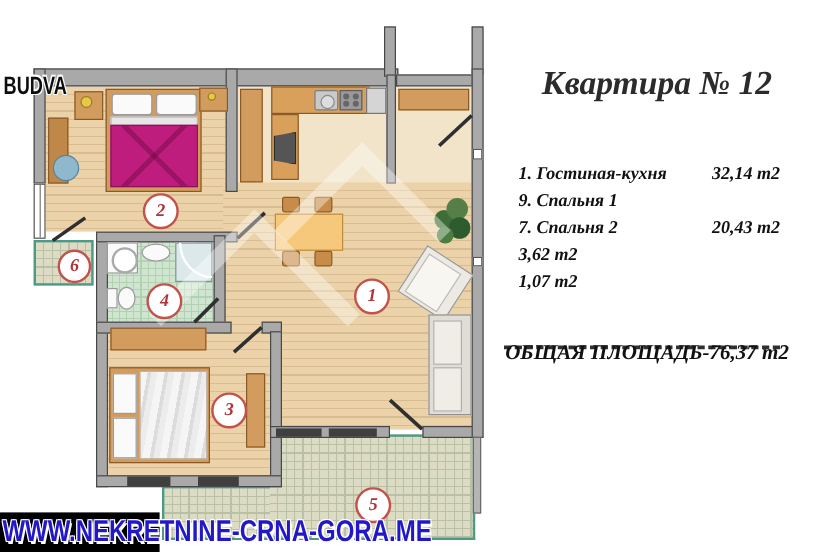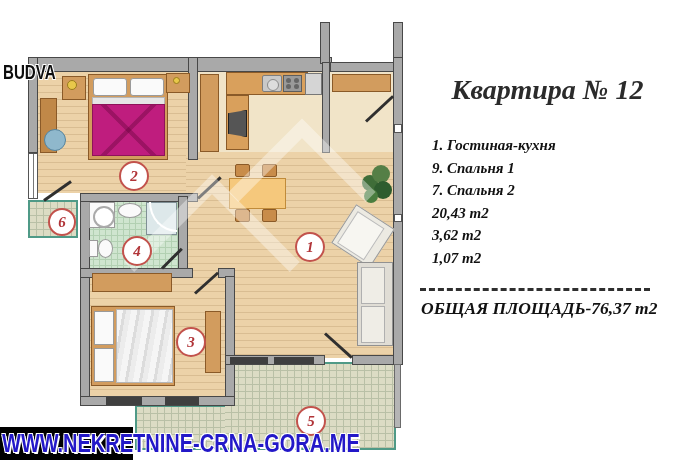--- a/index.html
+++ b/index.html
@@ -31,28 +31,28 @@
   #topbar span{color:#d8d8d8;font-size:11px;font-weight:bold;white-space:nowrap;
           transform:scaleX(0.78);transform-origin:left center;padding-left:4px;letter-spacing:0.2px;}
   #budva{position:absolute;left:3px;top:60px;z-index:8;color:#0d0d0d;font-size:21px;font-weight:bold;
           transform:scaleX(0.72);transform-origin:left top;letter-spacing:0px;
           text-shadow:-1px -1px 0 #fff,1px -1px 0 #fff,-1px 1px 0 #fff,1px 1px 0 #fff;}
   #bottombar{position:absolute;left:0;top:427px;width:133px;height:33px;background:#000;z-index:9;}
   #website{position:absolute;left:2px;top:429px;z-index:10;color:#2318c8;font-size:25px;font-weight:bold;
           white-space:nowrap;transform:scaleX(0.8);transform-origin:left top;
           text-shadow:-1px -1px 0 #fff,1px -1px 0 #fff,-1px 1px 0 #fff,1px 1px 0 #fff,2px 2px 0 #fff;}
   
-  #panel-title{position:absolute;left:420px;top:74px;width:255px;text-align:center;color:#2b2b2b;
+  #panel-title{position:absolute;left:420px;top:54px;width:255px;text-align:center;color:#2b2b2b;
           font:italic bold 28px "Liberation Serif","DejaVu Serif",serif;z-index:7;}
   #room-list{position:absolute;left:432px;top:134px;width:218px;z-index:7;}
   .room-row{display:flex;justify-content:space-between;
-          font:italic bold 15px "Liberation Serif","DejaVu Serif",serif;color:#111;line-height:22.6px;flex-direction:column;}
+          font:italic bold 15px "Liberation Serif","DejaVu Serif",serif;color:#111;line-height:22.6px;}
   #dash-sep{position:absolute;left:420px;top:288px;width:230px;height:0;
           border-top:3px dashed #2f2f2f;z-index:7;}
-  #total-area{position:absolute;left:421px;top:298px;width:250px;color:#111;
+  #total-area{position:absolute;left:421px;top:283px;width:250px;color:#111;
           font:italic bold 17.5px "Liberation Serif","DejaVu Serif",serif;z-index:7;}
   
   .wm{position:absolute;border:14px solid rgba(255,255,255,0.38);transform:rotate(45deg);
       border-bottom:none;border-right:none;z-index:5;pointer-events:none;}
 </style>
 </head>
 <body>
 
 <div id="canvas">
 
@@ -186,20 +186,21 @@
 
   <div id="budva">BUDVA</div>
   <div id="bottombar"></div>
   <div id="website">WWW.NEKRETNINE-CRNA-GORA.ME</div>
 
   <div id="panel-title">Квартира № 12</div>
 
   <div id="room-list">
     <div class="room-row">
       <span>1. Гостиная-кухня</span>
+      <span>32,14 m2</span>
     </div>
     <div class="room-row">
       <span>9. Спальня 1</span>
     </div>
     <div class="room-row">
       <span>7. Спальня 2</span>
       <span>20,43 m2</span>
     </div>
     <div class="room-row">
       <span>3,62 m2</span>

